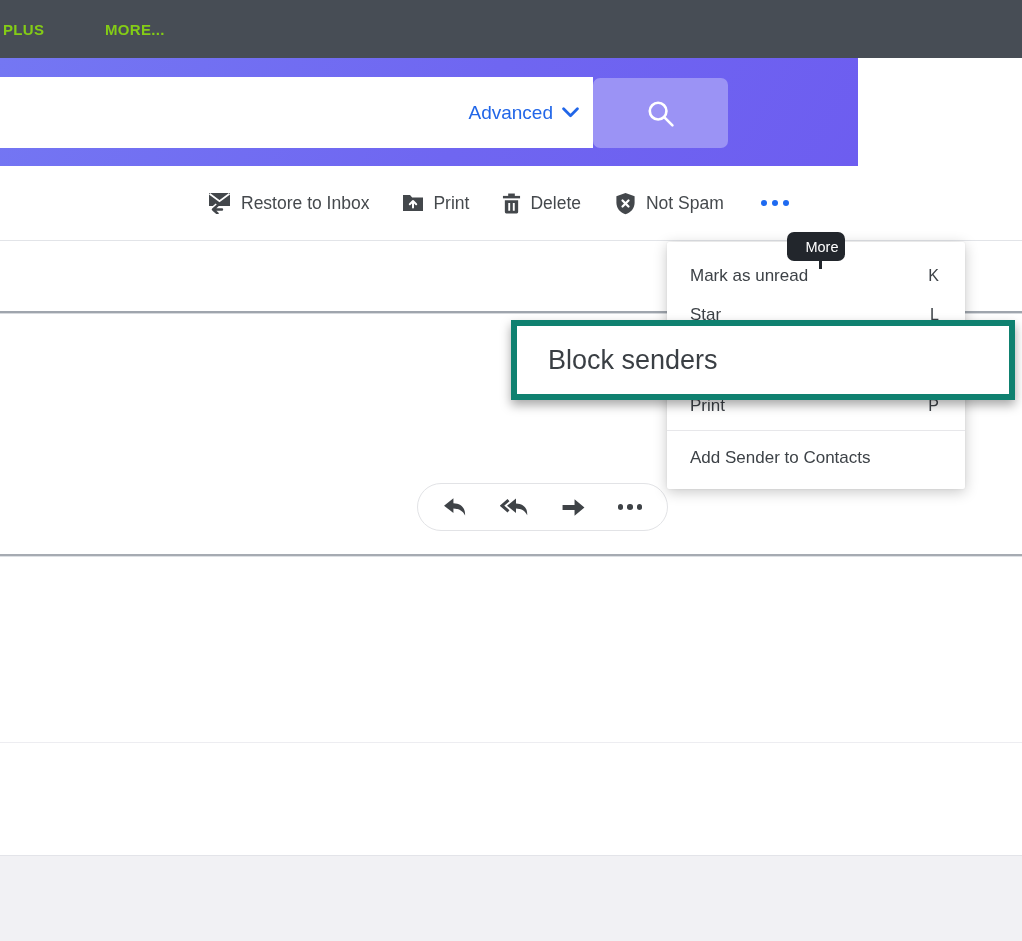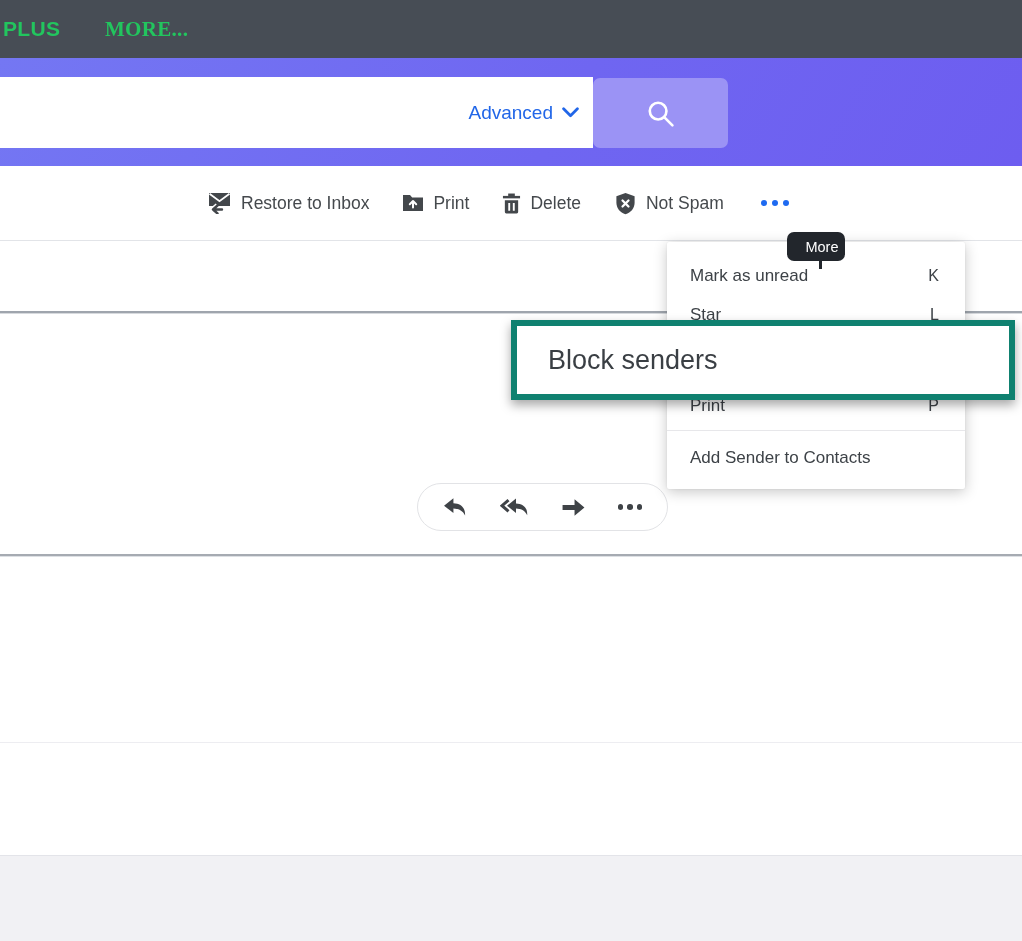--- a/index.html
+++ b/index.html
@@ -2,26 +2,26 @@
 <html><head>
 <meta charset="utf-8">
 <style>
   * { margin:0; padding:0; box-sizing:border-box; }
   body { font-family:"Liberation Sans", sans-serif; background:#fff; }
   .stage { position:relative; width:1022px; height:941px; background:#fff; overflow:hidden; }
 
   
   .topbar { position:absolute; left:0; top:0; width:1022px; height:58px; background:#474d55;
             display:flex; align-items:center; }
-  .topbar-item { color:#22c55e; font-weight:700; font-size:21px; letter-spacing:.3px; cursor:pointer; }
+  .topbar-item { color:#84cc16; font-weight:700; font-size:15px; letter-spacing:.3px; cursor:pointer; }
   .topbar-item.plus { position:absolute; left:3px; }
-  .topbar-item.more { position:absolute; left:105px;font-family:Liberation Serif, serif; }
-
-  
-  .search-band { position:absolute; left:0; top:58px; width:1022px; height:108px;
+  .topbar-item.more { position:absolute; left:105px; }
+
+  
+  .search-band { position:absolute; left:0; top:58px; width:858px; height:108px;
                  background:linear-gradient(120deg,#7477f3 0%,#6f66f1 55%,#6d5df0 100%);padding-left:8px; }
   .search-field { position:absolute; left:0; top:19px; width:593px; height:71px; background:#fff;
                   display:flex; align-items:center; }
   .search-input { flex:1; height:100%; border:none; outline:none; font-size:19px; padding:0 0 0 18px;
                   font-family:"Liberation Sans", sans-serif; color:#33373c; background:transparent; }
   .advanced { display:flex; align-items:center; gap:9px; color:#2166e8; font-size:19px;
               padding-right:14px; cursor:pointer; white-space:nowrap; }
   .search-btn { position:absolute; left:593px; top:20px; width:135px; height:70px; border:none;
                 background:#9b93f5; border-radius:7px; cursor:pointer;
                 display:flex; align-items:center; justify-content:center; }

